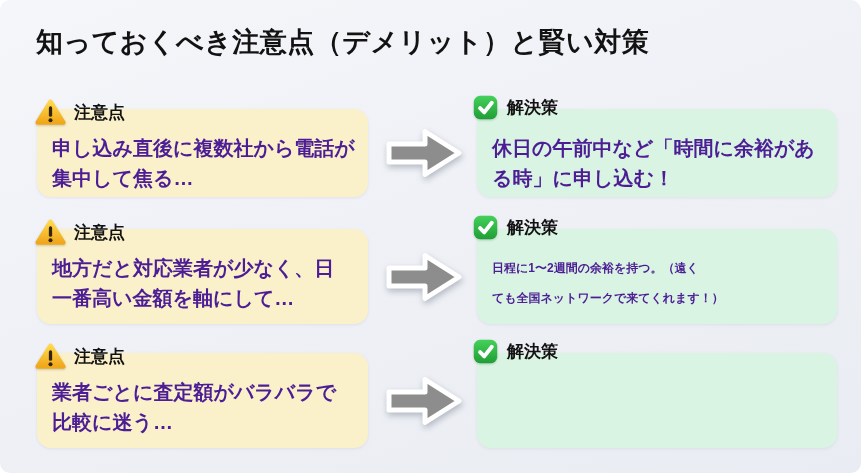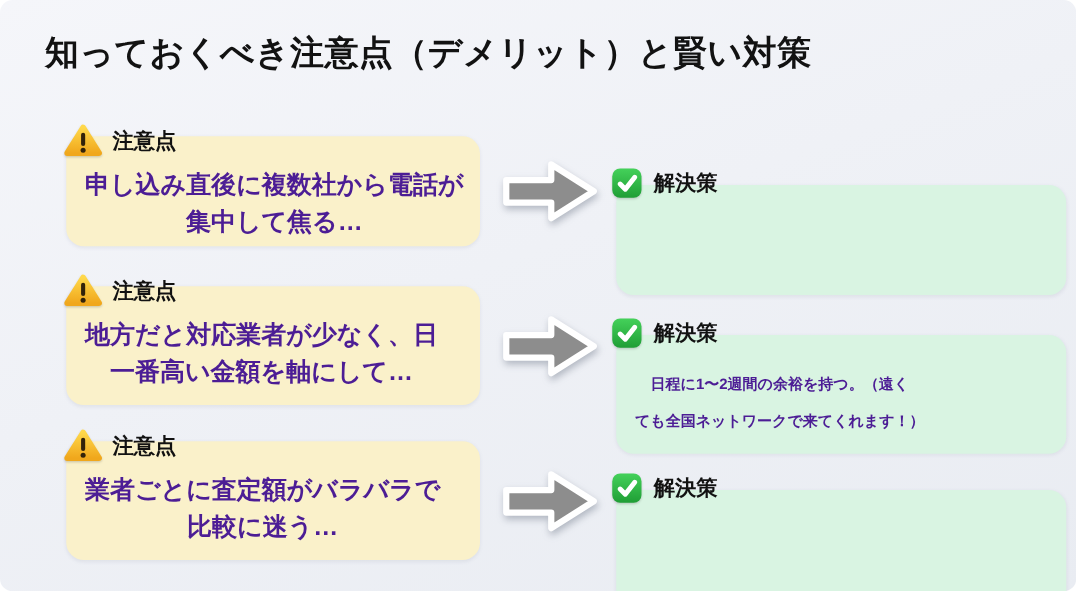--- a/index.html
+++ b/index.html
@@ -1,34 +1,34 @@
 <!DOCTYPE html>
 <html><head>
 <meta charset="utf-8">
 <style>
   html,body{margin:0;padding:0;background:#ffffff;}
   .canvas{
     position:relative;width:861px;height:473px;overflow:hidden;border-radius:10px;
     background:linear-gradient(160deg,#f5f6fa 0%,#eff1f6 45%,#e9ecf2 100%);
-    font-family:"Liberation Sans","DejaVu Sans",sans-serif;color:#141414;text-align:center;
+    font-family:"Liberation Sans","DejaVu Sans",sans-serif;color:#141414;
   }
   .title{
     position:absolute;left:36px;top:24px;margin:0;
     font-size:27px;font-weight:900;letter-spacing:.5px;color:#121212;
   }
-  .row{position:absolute;left:16px;width:732px;}
+  .row{position:absolute;left:0;width:732px;}
   .r1{top:109px;height:88px;}
   .r2{top:229px;height:95px;}
   .r3{top:353px;height:95px;}
   .card{
     position:absolute;top:0;height:100%;box-sizing:border-box;border-radius:14px;
     box-shadow:0 1px 3px rgba(90,100,130,.10);
   }
   .warn{left:37px;width:331px;background:#faf1ca;}
-  .sol{left:477px;width:360px;background:#d9f4e2;margin-top:39px;}
+  .sol{left:477px;width:360px;background:#d9f4e2;}
   .head{position:absolute;display:flex;align-items:center;gap:8px;}
   .warn .head{top:-11px;left:-2px;}
   .sol .head{top:-15px;left:-5px;}
   .head-label{font-size:17px;font-weight:900;color:#121212;white-space:nowrap;}
   .hicon{display:block;line-height:0;filter:drop-shadow(0 1px 1px rgba(0,0,0,.18));}
   .body{
     position:absolute;left:15px;top:24px;
     font-size:20px;line-height:30px;font-weight:800;white-space:pre;color:#4c1d95;
   }
   .body.small{font-size:12px;}
@@ -80,20 +80,22 @@
     <div class="card sol">
       <div class="head">
         <span class="hicon">
           <svg width="27" height="27" viewBox="0 0 30 30">
             <rect x="2" y="2" width="26" height="26" rx="7" fill="url(#gCheck)"></rect>
             <path d="M9 15.8 L13.6 20.4 L22 9.8" fill="none" stroke="#ffffff" stroke-width="4.4" stroke-linecap="round" stroke-linejoin="round"></path>
           </svg>
         </span>
         <span class="head-label">解決策</span>
       </div>
+      <div class="body">休日の午前中など「時間に余裕があ
+る時」に申し込む！</div>
     </div>
   </div>
 
   <div class="row r2">
     <div class="card warn">
       <div class="head">
         <span class="hicon">
           <svg width="31" height="28" viewBox="0 0 34 30">
             <path d="M17 4 L31 26.5 H3 Z" fill="url(#gWarn)" stroke="url(#gWarn)" stroke-width="5" stroke-linejoin="round"></path>
             <path d="M17 10.5 v8" stroke="#33230a" stroke-width="3.6" stroke-linecap="round"></path>

